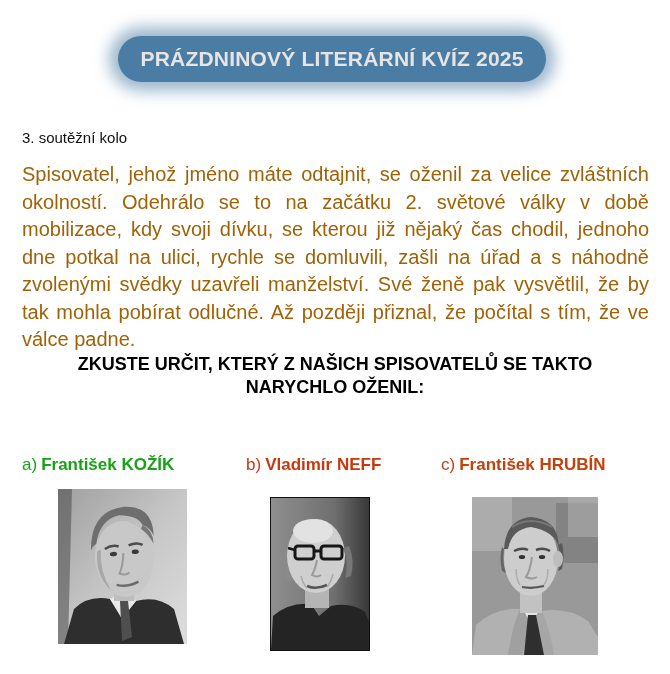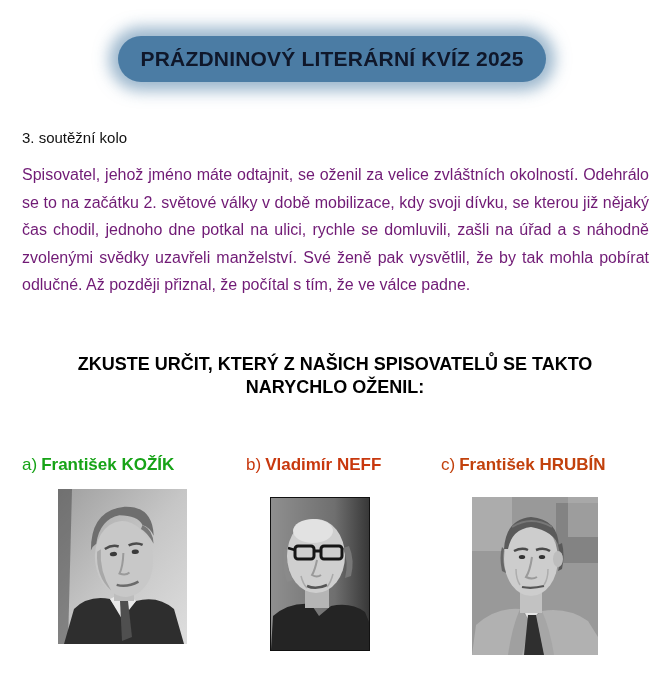--- a/index.html
+++ b/index.html
@@ -9,33 +9,33 @@
     position:relative;overflow:hidden;
     -webkit-font-smoothing:antialiased;
   }
   .page{position:absolute;inset:0;}
 
   
   .banner{
     position:absolute;left:118px;top:36px;width:428px;height:46px;
     border-radius:23px;
     box-shadow:0 0 15px 9px rgba(75,124,164,0.55);
-    color:#0f172a;font-weight:bold;font-size:21px;letter-spacing:0.2px;
+    color:#e5e5e5;font-weight:bold;font-size:21px;letter-spacing:0.2px;
     display:flex;align-items:center;justify-content:center;
     text-align:center;white-space:nowrap;
   }
 
   .round-heading{
     position:absolute;left:22px;top:129px;
     font-size:15px;font-weight:normal;color:#111;
   }
 
   .intro{
     position:absolute;left:22px;top:161px;width:627px;
-    font-size:16px;line-height:27.5px;color:#701a75;
+    font-size:20px;line-height:27.5px;color:#a16207;
     text-align:justify;
   }
 
   .question{
     position:absolute;left:55px;top:353px;width:560px;
     font-size:18px;line-height:23px;font-weight:bold;color:#000;
     text-align:center;
   }
 
   .option-label{

